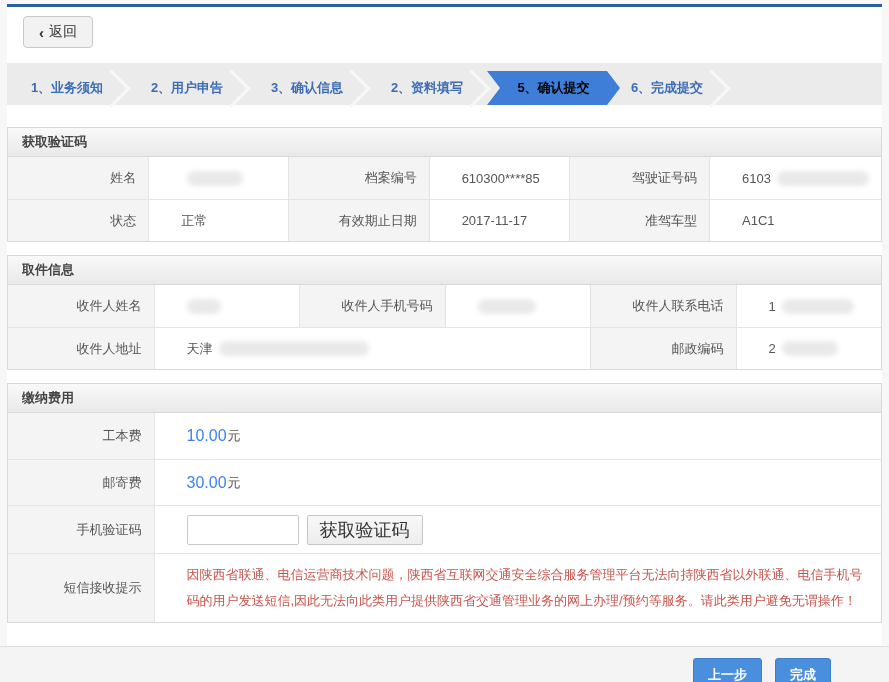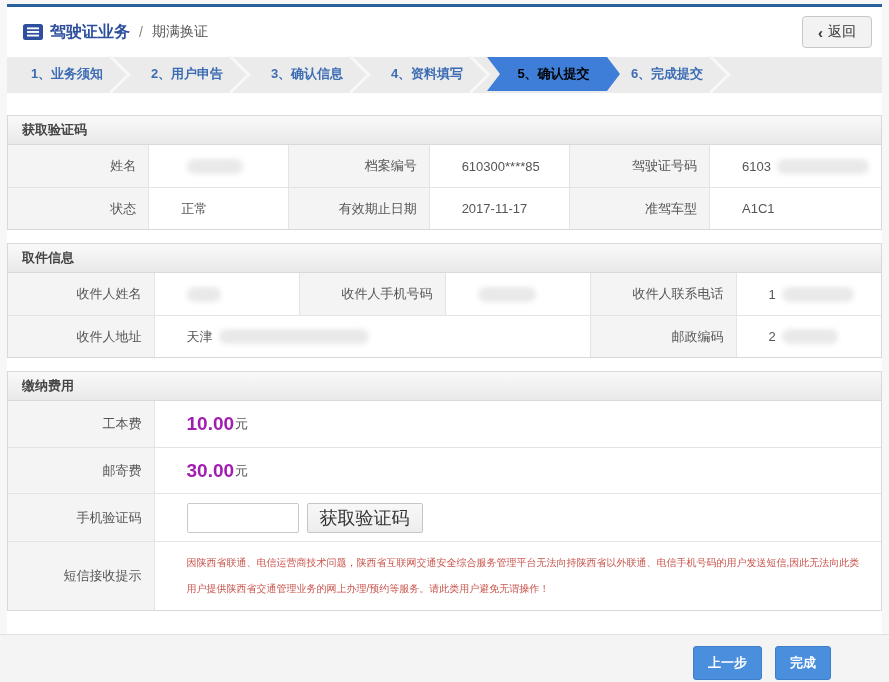--- a/index.html
+++ b/index.html
@@ -29,21 +29,21 @@
   .crumb-sep { color:#888; font-size:14px; margin:0 2px; }
   .subtitle { color:#555; font-size:14px; }
   .back-btn {
     display:inline-flex; align-items:center; gap:5px;
     background:#f2f2f2; border:1px solid #c8c8c8; border-radius:4px;
     padding:6px 15px; font-size:14px; color:#333; cursor:pointer;
     font-family:inherit;
   }
   .back-chevron { font-weight:bold; font-size:15px; line-height:1; color:#333; }
   
-  .steps { height:36px; background:#ebebeb; display:flex; }
+  .steps { margin-top:6px; height:42px; background:#ebebeb; display:flex;align-items:flex-end; }
   .step {
     position:relative; width:120px; height:34px;
     display:flex; align-items:center; justify-content:center;
     color:#3c6cb4; font-weight:bold; font-size:13px; cursor:pointer;
   }
   .step:not(.active)::after {
     content:""; position:absolute; top:4px; right:2px;
     width:24px; height:24px;
     border-top:3px solid #f8f8f8; border-right:3px solid #f8f8f8;
     transform:rotate(45deg);
@@ -73,84 +73,71 @@
   .cell.lbl { background:#f4f4f4; justify-content:flex-end; text-align:right; color:#555; border-left:1px solid #e4e4e4; }
   .cell.lbl.first { border-left:none; }
   .cell.val { background:#fff; color:#555; border-left:1px solid #e4e4e4;padding-left:32px; }
   .span3 { grid-column:span 3; }
   .smudge {
     display:inline-block; height:15px; border-radius:8px;
     background:#e9e9e9; filter:blur(2.5px); margin-left:6px; vertical-align:middle;
   }
   
   .grid1 { display:grid; grid-template-columns:1fr 5fr; }
-  .fee-amt { color:#a21caf; font-weight:bold; font-size:19px; }
+  .fee-amt { color:#3b82f6; font-weight:normal; font-size:16px; }
   .fee-unit { color:#555; font-size:13px; margin-left:1px; }
   .cell.tall { min-height:46px; }
   .captcha-input {
     width:112px; height:30px; border:1px solid #c9c9c9; border-radius:2px;
     padding:0 6px; font-size:13px; font-family:inherit; background:#fff;
   }
   .captcha-btn {
     margin-left:8px; height:30px; padding:0 12px;
     background:linear-gradient(#f8f8f8,#ededed); border:1px solid #c5c5c5; border-radius:2px;
     font-size:18px; color:#333; cursor:pointer; font-family:inherit;
   }
-  .notice { color:#c9544c; line-height:26px; font-size:10px; padding:4px 0; }
+  .notice { color:#c9544c; line-height:26px; font-size:13px; padding:4px 0; }
   .cell.notice-cell { align-items:center; }
   
   footer {
     flex:0 0 57px; background:#f4f4f4; border-top:1px solid #e0e0e0;
     display:flex; align-items:center; justify-content:flex-end;
     padding-right:58px; gap:13px;
   }
   .btn-blue {
     background:#4a8ede; border:1px solid #3d7fc9; border-radius:3px;
     color:#fff; font-size:13px; font-weight:bold; padding:7px 14px;
     cursor:pointer; font-family:inherit;
   }
   .list-icon svg { display:block; }
 </style>
 </head>
 <body>
 
 <div class="panel">
 
   <div class="hdr">
-    <div class="hdr-left">
-      <span class="list-icon">
-        <svg width="20" height="16" viewBox="0 0 20 16">
-          <rect x="0" y="0" width="20" height="16" rx="2.5" fill="#2d4f9e"></rect>
-          <rect x="4" y="3.4" width="12" height="1.9" fill="#fff"></rect>
-          <rect x="4" y="7" width="12" height="1.9" fill="#fff"></rect>
-          <rect x="4" y="10.6" width="12" height="1.9" fill="#fff"></rect>
-        </svg>
-      </span>
-      <span class="title">驾驶证业务</span>
-      <span class="crumb-sep">/</span>
-      <span class="subtitle">期满换证</span>
-    </div>
     <button class="back-btn">
       <span class="back-chevron">‹</span>
       <span>返回</span>
     </button>
   </div>
 
   <nav class="steps">
     <div class="step">
         <span>1、业务须知</span>
       </div>
     <div class="step">
         <span>2、用户申告</span>
       </div>
     <div class="step">
         <span>3、确认信息</span>
       </div>
     <div class="step">
-        <span>4、资料填写</span>
+        <span>2、资料填写</span>
       </div>
     <div class="step active">
         <span>5、确认提交</span>
       </div>
     <div class="step">
         <span>6、完成提交</span>
       </div>
     <div class="steps-filler"></div>
   </nav>
 

